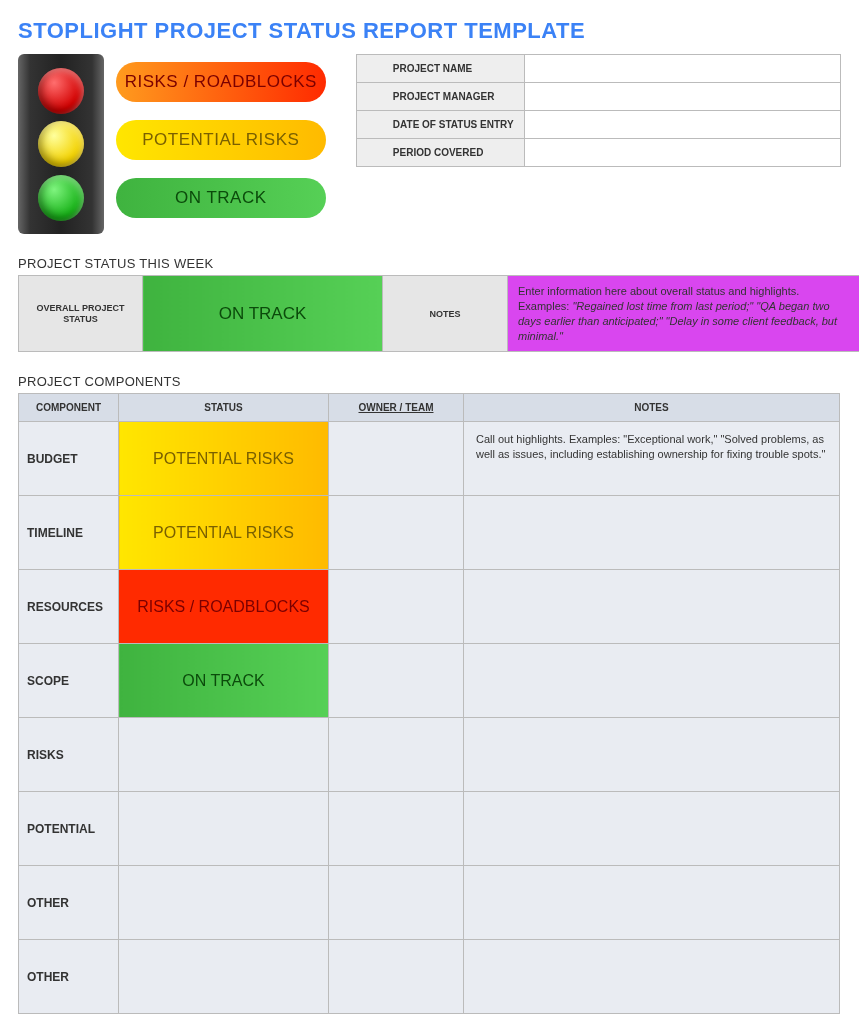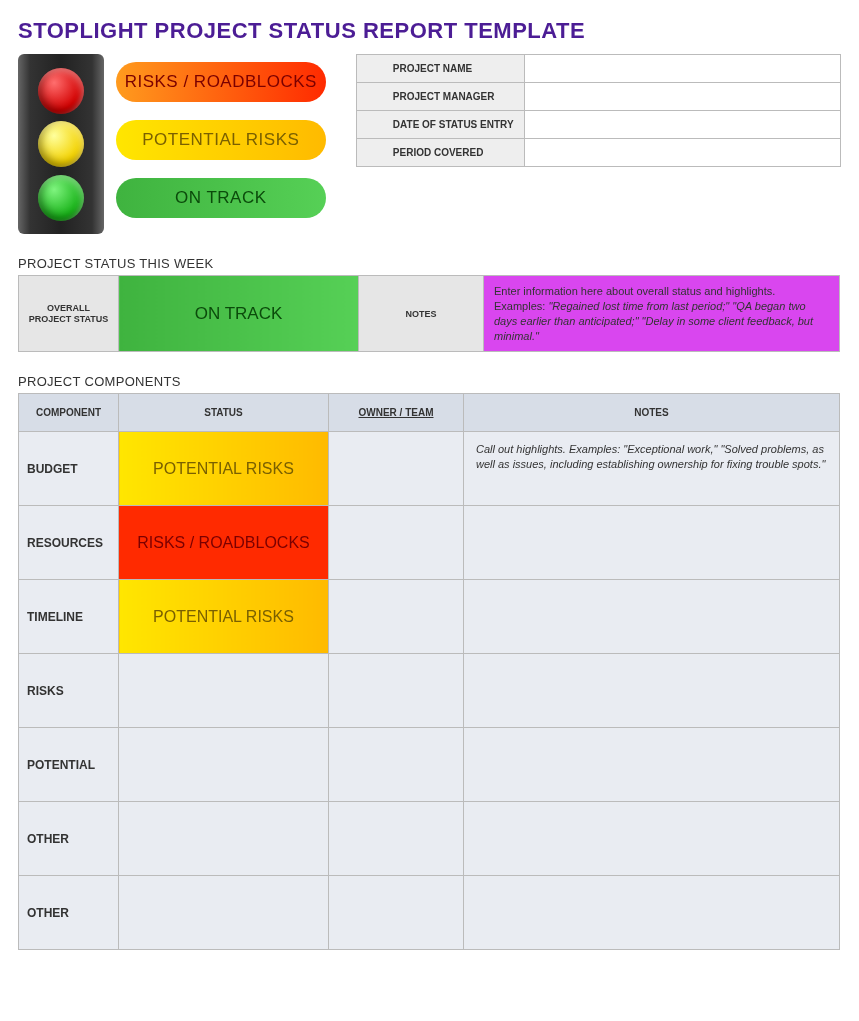--- a/index.html
+++ b/index.html
@@ -9,21 +9,21 @@
     font-family: "Century Gothic", "Avant Garde", Futura, sans-serif;
     background: #fff;
     color: #333;
     width: 859px;
   }
   h1.title {
     margin: 0 0 10px 0;
     font-size: 22px;
     font-weight: bold;
     letter-spacing: 0.5px;
-    color: #4c1d95;
+    color: #3b82f6;
   }
 
   
   .top {
     display: flex;
     align-items: flex-start;
     gap: 12px;
   }
 
   
@@ -92,38 +92,38 @@
     margin: 22px 0 4px 0;
   }
 
   
   .week {
     border-collapse: collapse;
     width: 821px;
     table-layout: fixed;
   }
   .week td { border:1px solid #bbb; vertical-align:middle; }
-  .week .lbl   { background:#e6e6e6; font-size:9px; font-weight:bold; text-align:center; width:100px; padding:8px 6px; line-height:1.2; }
+  .week .lbl   { background:#e6e6e6; font-size:9px; font-weight:bold; text-align:center; width:124px; padding:8px 6px; line-height:1.2; }
   .week .stat  { width:240px; height:74px; text-align:center; font-size:17px; padding:0; }
   .week .notes-lbl { background:#e6e6e6; font-size:9px; font-weight:bold; text-align:center; width:125px; }
   .week .notes { background:#d946ef; font-size:11px; line-height:1.35; padding:8px 10px; width:356px; }
 
   
   .comp {
     border-collapse: collapse;
     width: 821px;
     table-layout: fixed;
   }
   .comp th {
     border:1px solid #bbb;
     background:#d7dde7;
     font-size:10px;
     font-weight:bold;
     text-align:center;
-    height:38px;
+    height:28px;
   }
   .comp th.c1 { width:100px; }
   .comp th.c2 { width:210px; }
   .comp th.c3 { width:135px;text-decoration:underline; }
   .comp th.c4 { width:376px; }
   .comp td {
     border:1px solid #bbb;
     background:#e9ecf2;
     font-size:12px;
     height:74px;
@@ -134,21 +134,20 @@
   .comp td.status {
     text-align:center;
     font-size:16px;
     padding:0;
   }
   .comp td.notes {
     font-size:11px;
     line-height:1.35;
     vertical-align:top;
     padding:10px 12px;
-    font-style:italic;
   }
 
   
   .st-red    { background: linear-gradient(90deg,#ff2a00,#ff2a00)!important; color:#7b0000!important; }
   .st-yellow { background: linear-gradient(90deg,#ffe600,#ffba00)!important; color:#7a6000!important; }
   .st-green  { background: linear-gradient(90deg,#3fb33f,#56d056)!important; color:#0b4b0b!important; }
 </style>
 </head>
 <body>
 
@@ -216,28 +215,34 @@
     </tr>
   </thead>
   <tbody id="comp-body">
       <tr>
         <td class="cname">BUDGET</td>
         <td class="status st-yellow">POTENTIAL RISKS</td>
         <td></td>
         <td class="notes">Call out highlights. Examples: "Exceptional work," "Solved problems, as well as issues, including establishing ownership for fixing trouble spots."</td>
       </tr>
       <tr>
+        <td class="cname">TIMELINE</td>
+        <td class="status st-yellow">POTENTIAL RISKS</td>
+        <td></td>
+        <td class="notes"></td>
+      </tr>
+      <tr>
         <td class="cname">RESOURCES</td>
         <td class="status st-red">RISKS / ROADBLOCKS</td>
         <td></td>
         <td class="notes"></td>
       </tr>
       <tr>
-        <td class="cname">TIMELINE</td>
-        <td class="status st-yellow">POTENTIAL RISKS</td>
+        <td class="cname">SCOPE</td>
+        <td class="status st-green">ON TRACK</td>
         <td></td>
         <td class="notes"></td>
       </tr>
       <tr>
         <td class="cname">RISKS</td>
         <td class="status"></td>
         <td></td>
         <td class="notes"></td>
       </tr>
       <tr>

